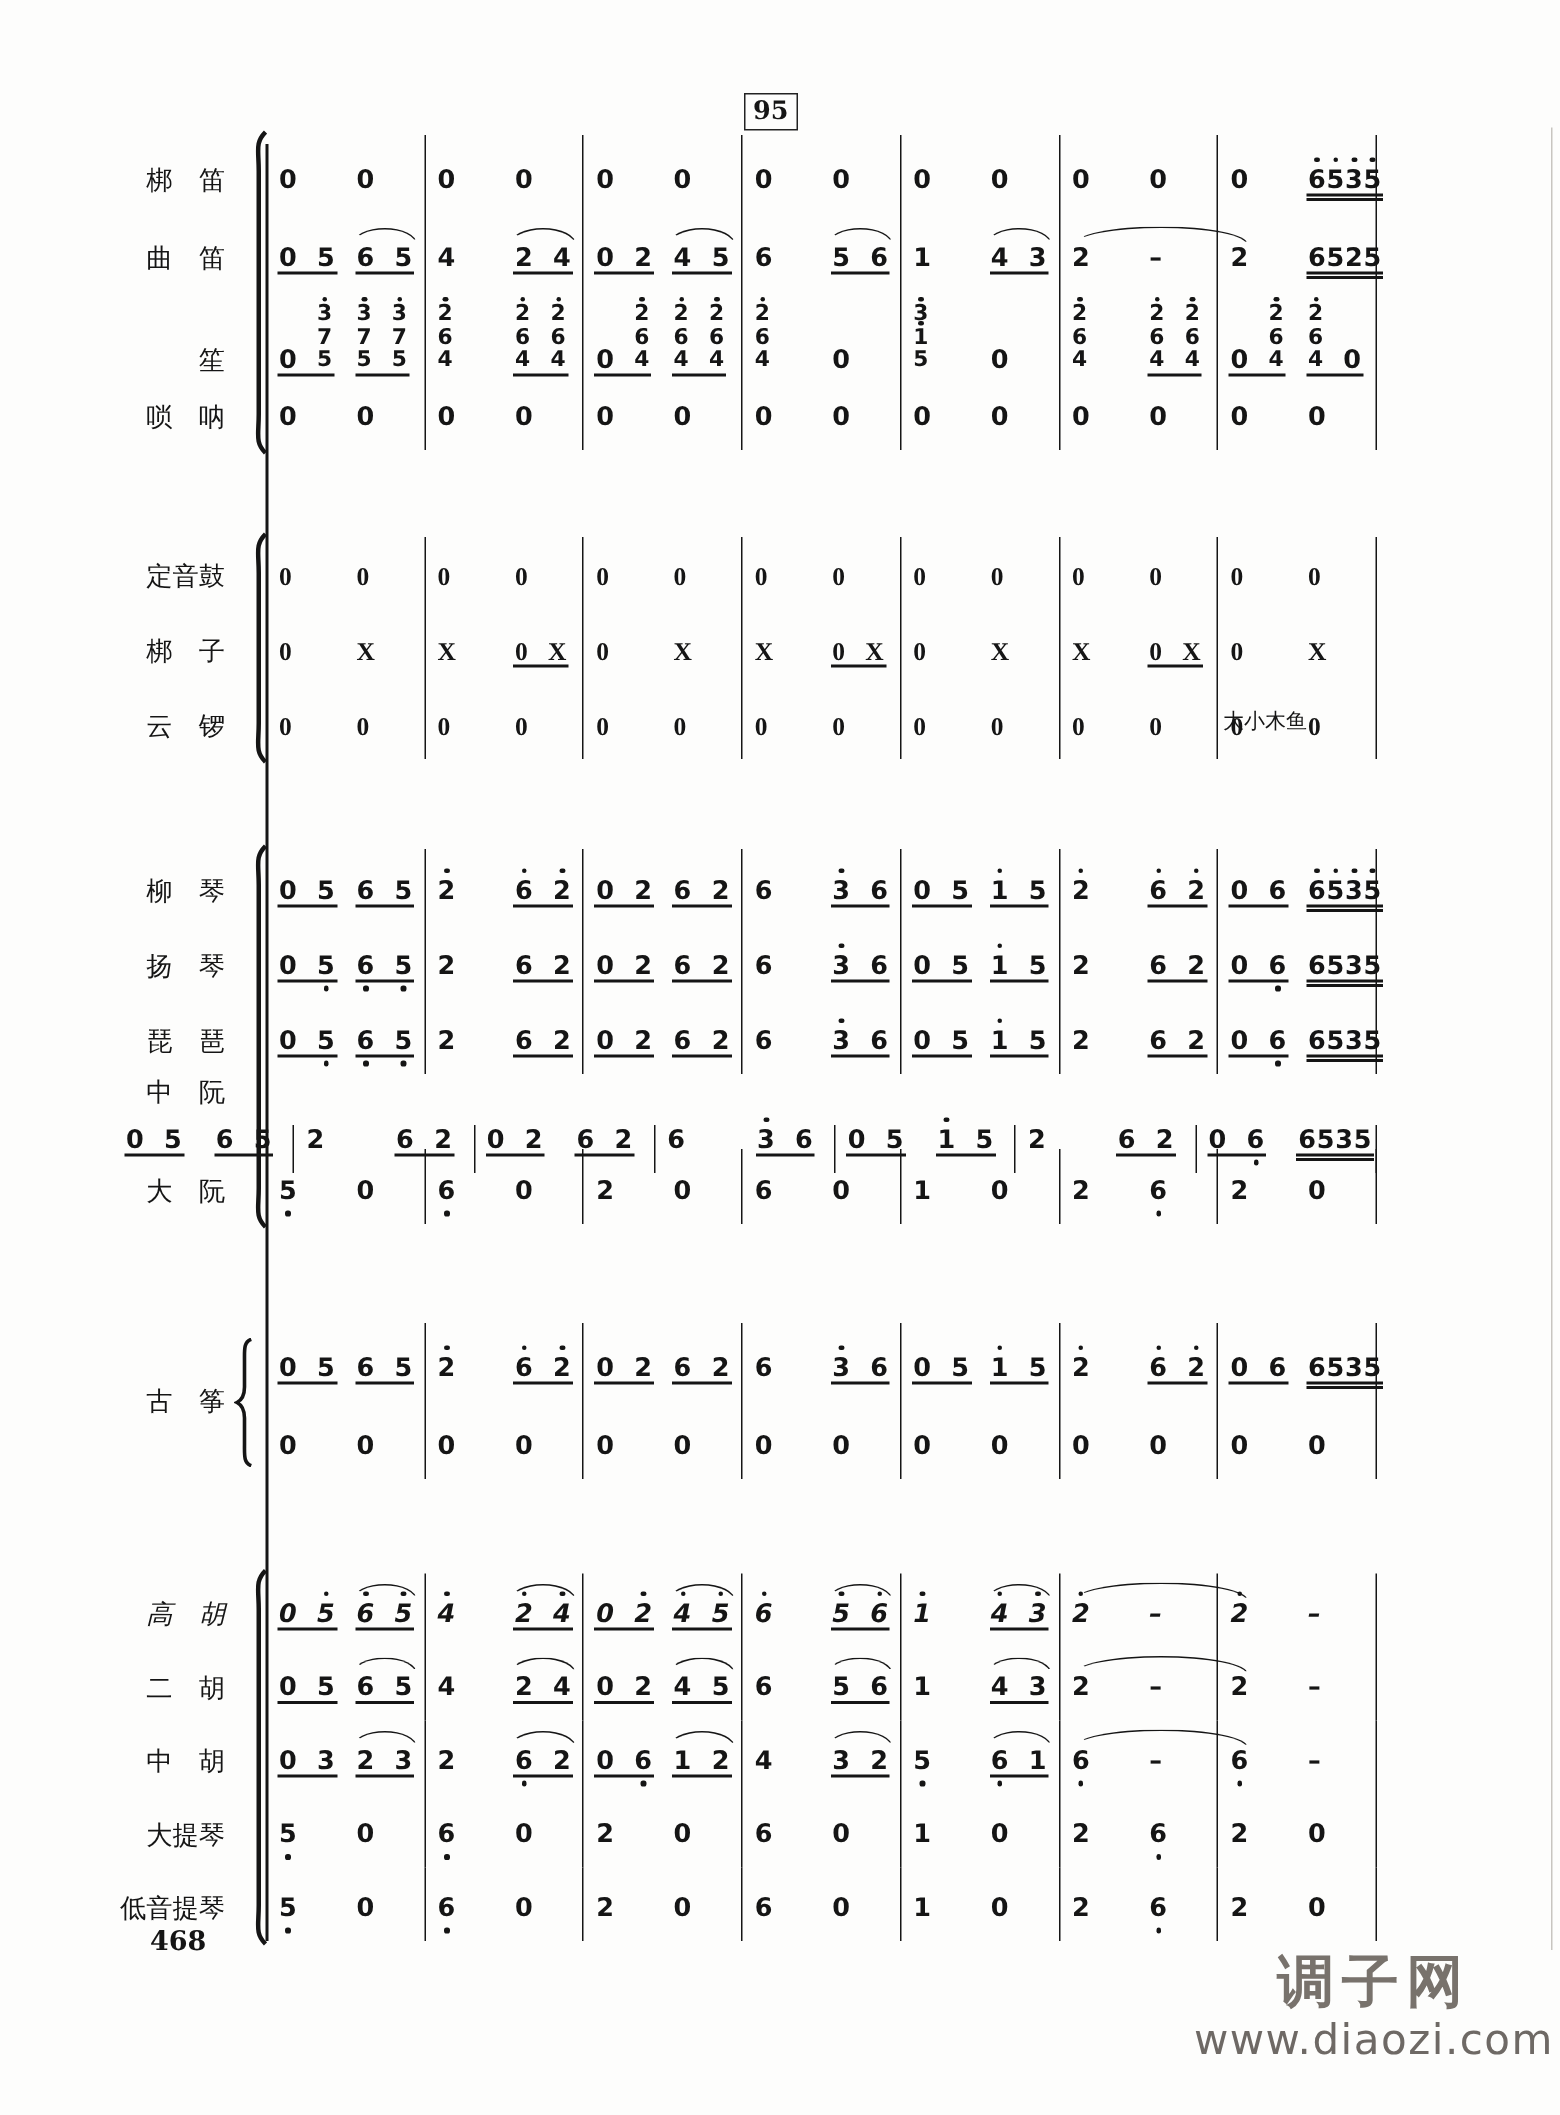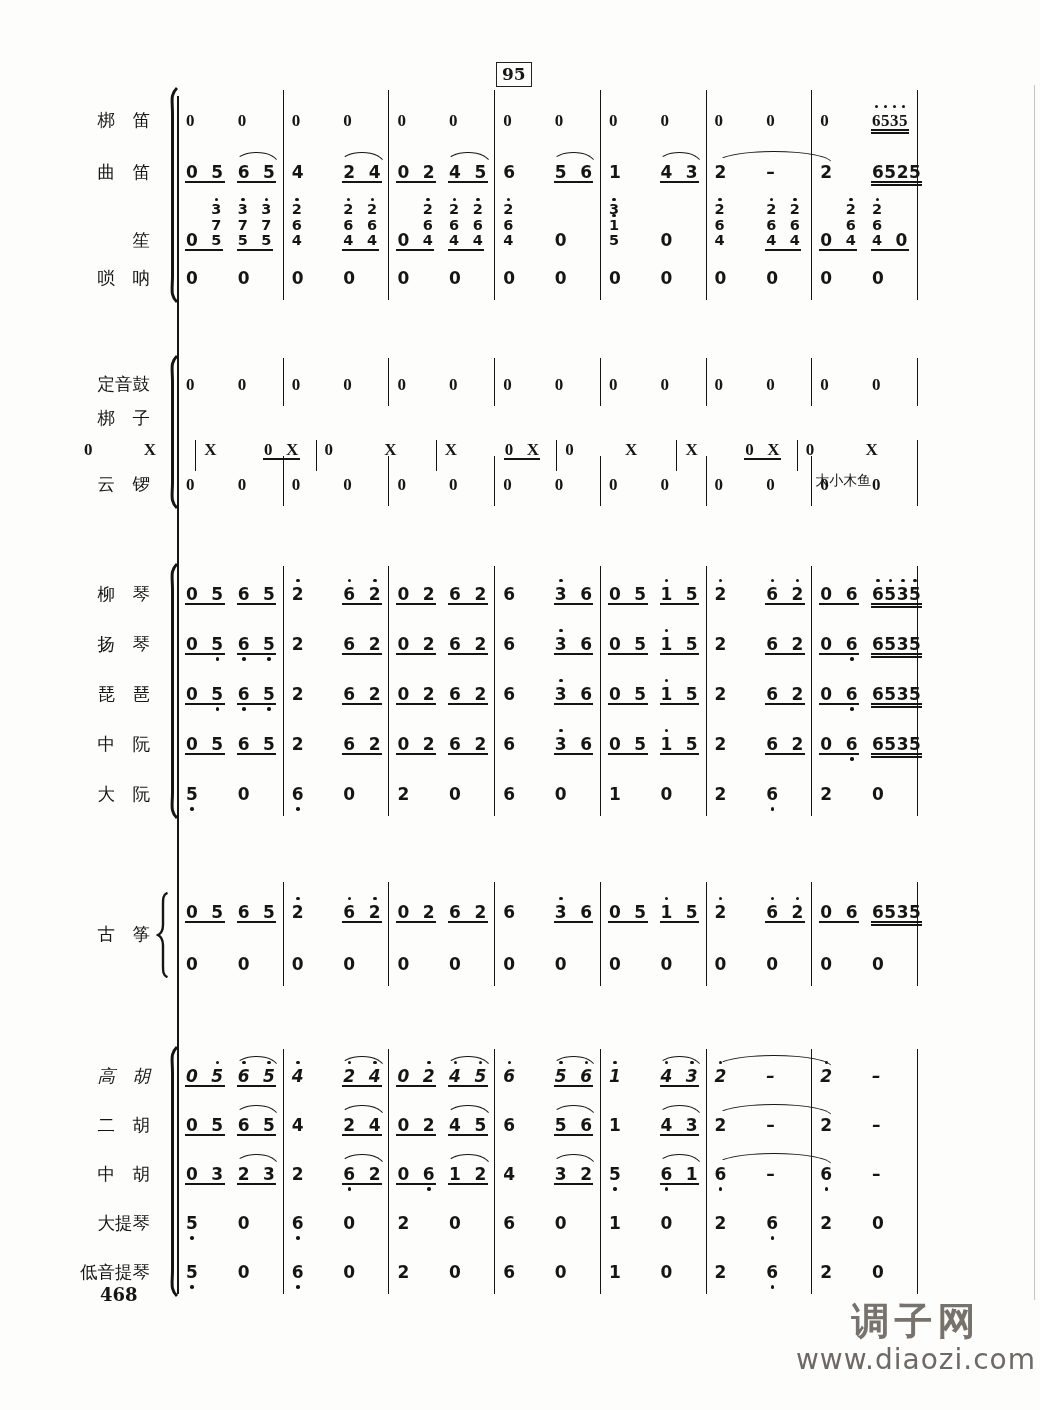--- a/index.html
+++ b/index.html
@@ -48,21 +48,21 @@
 </style>
 </head>
 <body>
 
 <div class="sheet">
   <div class="scan-edge"></div>
   <div class="rehearsal">95</div>
   <div class="vline"></div>
   <div id="score">
       <div class="block" style="top: 90px;">
-        <div class="row" style="height: 52px; font-family: Liberation Serif, serif;">
+        <div class="row" style="height: 52px;">
           <div class="label">梆　笛</div>
           <div class="music">
             <div class="measure m0">
               <div class="beat"><span class="ev">
                   <span class="ch">0</span>
                 </span></div>
               <div class="beat"><span class="ev">
                   <span class="ch">0</span>
                 </span></div>
             </div>
@@ -458,21 +458,21 @@
             <div class="measure mend">
               <div class="beat"><span class="ev">
                   <span class="ch">0</span>
                 </span></div>
               <div class="beat"><span class="ev">
                   <span class="ch">0</span>
                 </span></div>
             </div>
           </div>
         </div>
-        <div class="row" style="height: 50px; flex-direction: column;">
+        <div class="row" style="height: 50px;">
           <div class="label">梆　子</div>
           <div class="music">
             <div class="measure m0">
               <div class="beat"><span class="ev">
                   <span class="ch">0</span>
                 </span></div>
               <div class="beat"><span class="ev">
                   <span class="ch">X</span>
                 </span></div>
             </div>
@@ -844,21 +844,21 @@
                 </span></div>
               <div class="beat"><span class="ev u2">
                   <span class="ch">6</span>
                   <span class="ch">5</span>
                   <span class="ch">3</span>
                   <span class="ch">5</span>
                 </span></div>
             </div>
           </div>
         </div>
-        <div class="row" style="height: 50px;">
+        <div class="row" style="height: 50px; flex-direction: column;">
           <div class="label">中　阮</div>
           <div class="music">
             <div class="measure m0">
               <div class="beat"><span class="ev u1">
                   <span class="ch">0</span>
                   <span class="gap"></span>
                   <span class="ch">5</span>
                 </span></div>
               <div class="beat"><span class="ev u1">
                   <span class="ch">6</span>

